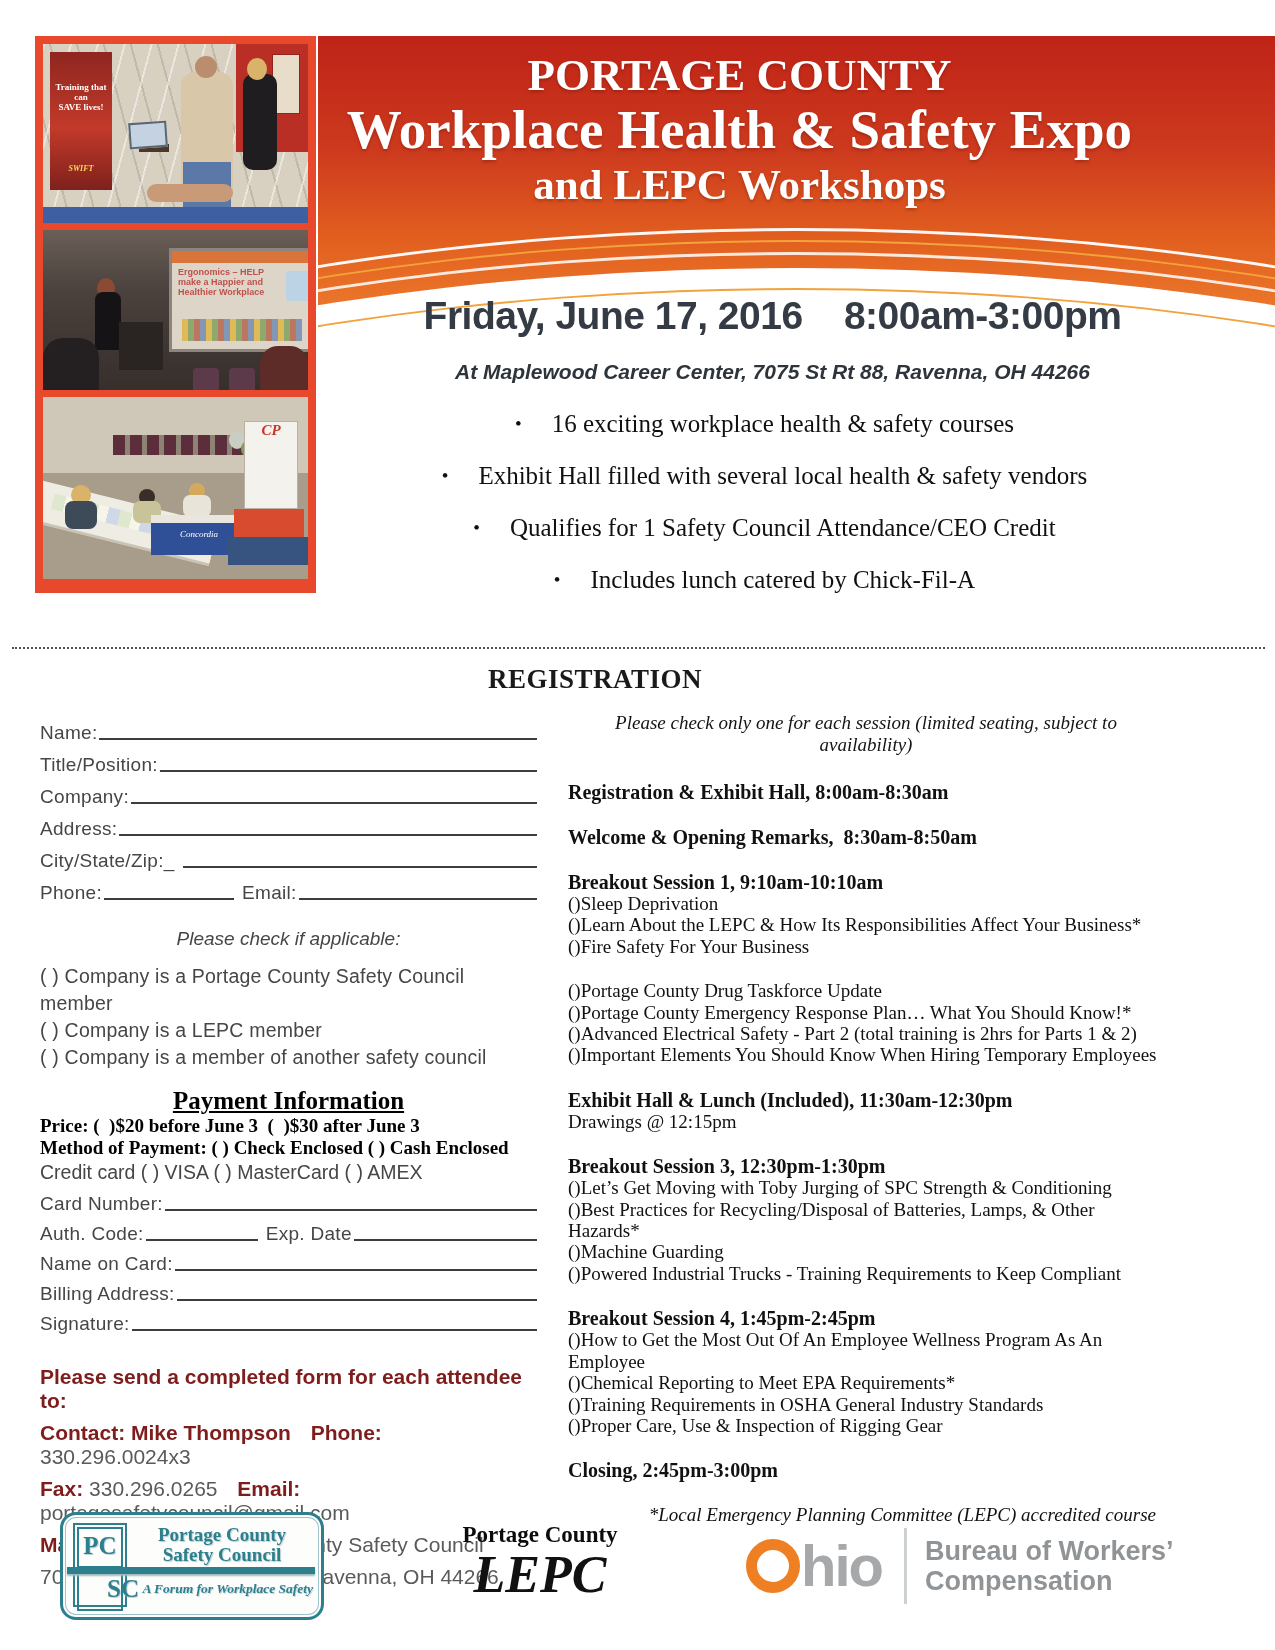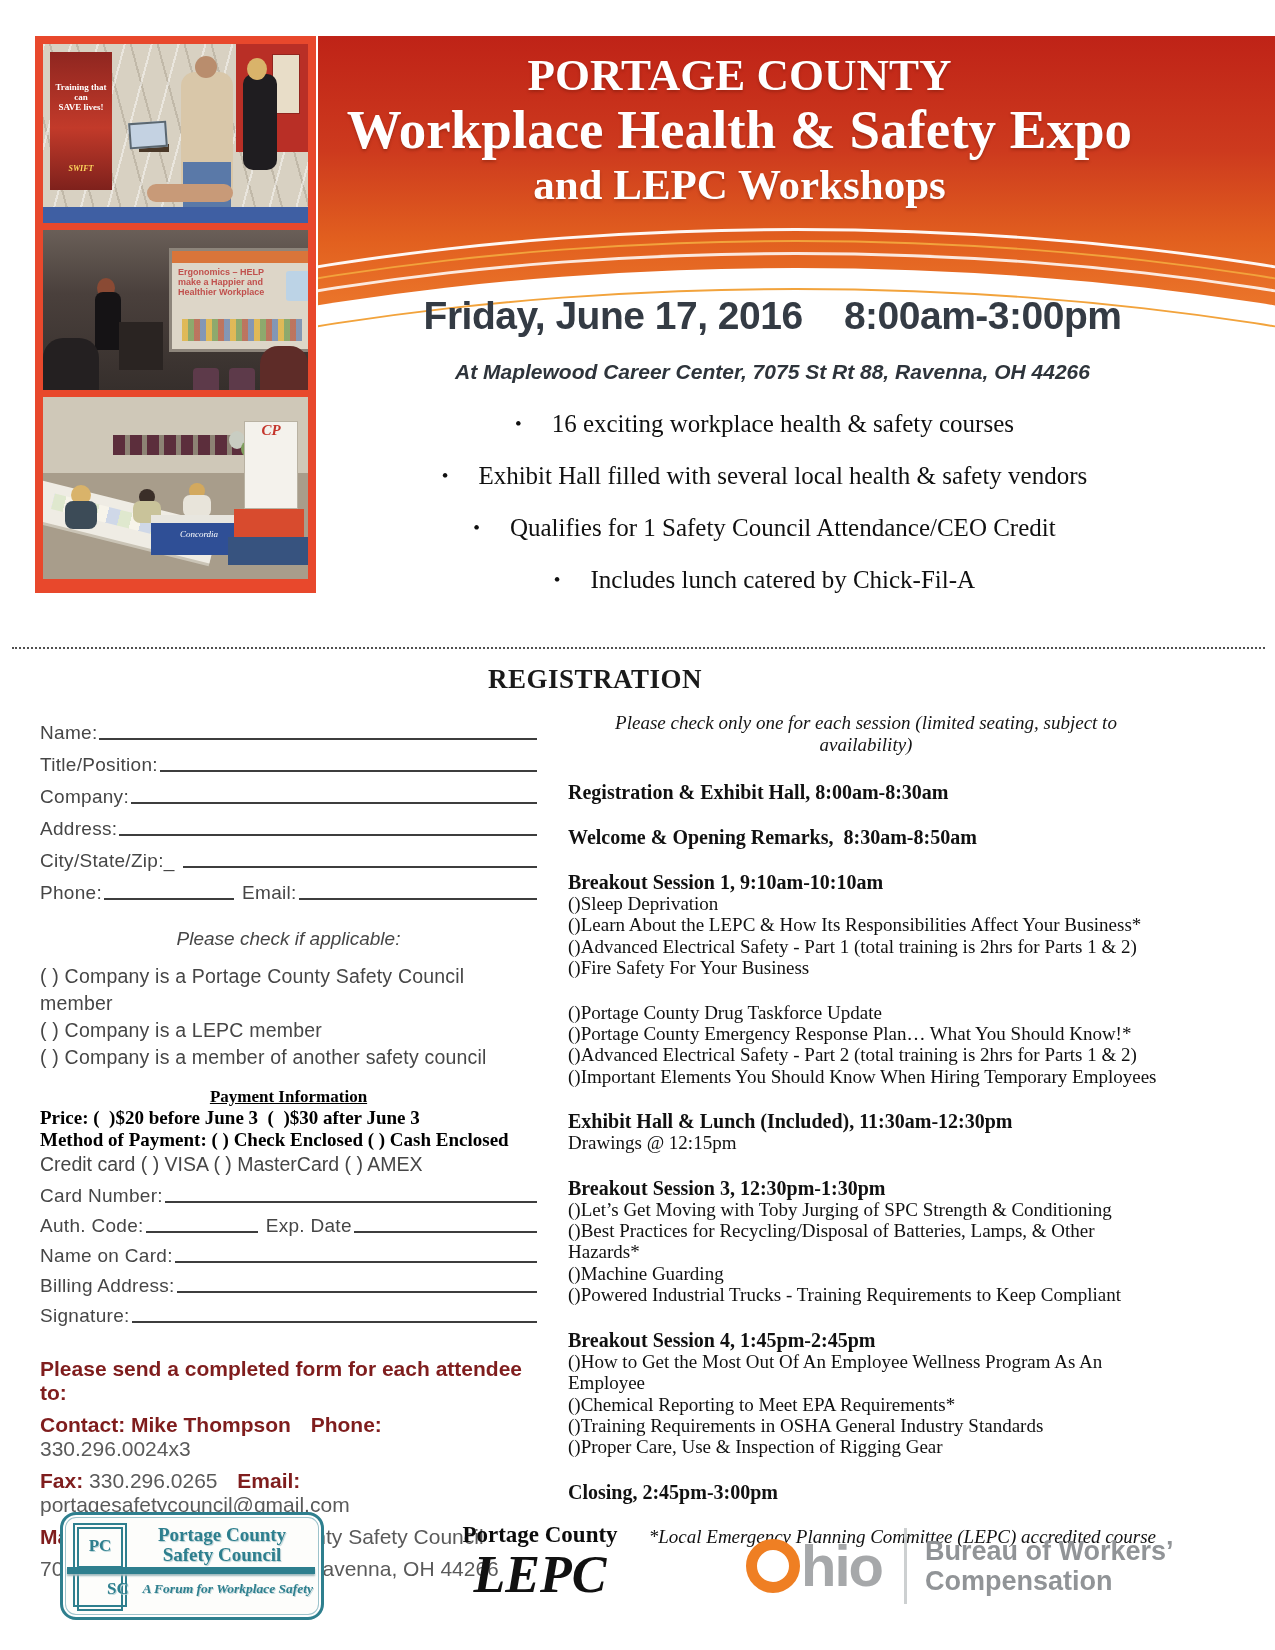--- a/index.html
+++ b/index.html
@@ -98,21 +98,21 @@
   
   .leftcol{position:absolute;left:40px;top:712px;width:497px;font-family:"Liberation Sans",sans-serif;color:#464646;}
   .frow{display:flex;align-items:flex-end;height:32px;font-size:19px;letter-spacing:.3px;}
   .fline{flex:1;border-bottom:2px solid #3d3d3d;margin:0 0 4px 2px;height:1px;}
   .fline.short{flex:none;width:130px;}
   .fline.auth{flex:none;width:112px;}
   .gap8{margin-left:8px;}
   .applicable-head{margin-top:24px;margin-bottom:13px;text-align:center;font-style:italic;font-size:19px;}
   .opt{font-size:19.5px;line-height:27px;letter-spacing:.2px;}
   .pay-head{margin-top:16px;text-align:center;font-family:"Liberation Serif",serif;font-weight:bold;
-            font-size:17px;color:#000;}
+            font-size:25px;color:#000;}
   .pay-head span{text-decoration:underline;}
   .pay-bold{font-family:"Liberation Serif",serif;font-weight:bold;color:#000;font-size:19px;line-height:21.5px;}
   .credit-line{font-size:19.5px;line-height:25px;margin-top:2px;}
   .prow{display:flex;align-items:flex-end;height:30px;font-size:19px;letter-spacing:.3px;}
   .send{margin-top:30px;font-size:21px;color:#3d3d3d;}
   .send .line{margin-bottom:8px;line-height:24px;}
   .send .b{font-weight:bold;color:#7f1d1d;}
   .send .v{color:#5a5a5a;}
   .send .sp{margin-left:14px;}
 
@@ -123,21 +123,21 @@
   .stitle{font-weight:bold;font-size:20px;line-height:22px;}
   .sitem{font-size:19px;line-height:21.4px;}
   .footnote{font-style:italic;font-size:19px;text-align:right;padding-right:8px;margin-top:12px;}
 
   
   .pcsc{position:absolute;left:60px;top:1512px;width:258px;height:102px;border:3px solid #2e7f8e;border-radius:16px;
         box-shadow:inset 0 0 0 2px #fff, inset 0 0 0 3px #9dc3cb;background:#fdfdfb;}
   .pcsc .inner{position:absolute;left:10px;top:8px;right:8px;bottom:8px;}
   .pcsc .sq{position:absolute;left:0;top:0;width:54px;height:84px;border:2px solid #2e7f8e;padding:2px;box-sizing:border-box;}
   .pcsc .cell{border:2px solid #2e7f8e;height:41px;line-height:34px;text-align:center;font-family:"Liberation Serif",serif;
-        font-weight:bold;font-size:17px;color:#2e7f8e;text-shadow:1px 1px 0 #bcd6da;box-sizing:border-box;}
+        font-weight:bold;font-size:25px;color:#2e7f8e;text-shadow:1px 1px 0 #bcd6da;box-sizing:border-box;}
   .pcsc .cell+.cell{margin-top:2px;padding-left:28px;}
   .pcsc .nm{position:absolute;left:58px;top:2px;right:0;text-align:center;font-family:"Liberation Serif",serif;
         font-weight:bold;font-size:19px;line-height:20px;color:#2e7f8e;text-shadow:1px 1px 1px #b5ced2;}
   .pcsc .bar{position:absolute;left:-6px;right:-2px;top:44px;height:7px;background:#2e7f8e;box-shadow:0 2px 2px #9fb9bd;}
   .pcsc .tag{position:absolute;left:58px;right:0;top:58px;text-align:right;font-family:"Liberation Serif",serif;
         font-style:italic;font-weight:bold;font-size:13.5px;color:#2e7f8e;text-shadow:1px 1px 0 #c3d8db;}
 
   .lepc{position:absolute;left:410px;top:1522px;width:260px;text-align:center;}
   .lepc .l1{font-weight:bold;font-size:23px;color:#0c0c0c;}
   .lepc .l2{font-weight:bold;font-style:italic;font-size:52px;line-height:54px;color:#111;}
@@ -327,21 +327,20 @@
     <div class="sblock">
       <div class="stitle">Registration &amp; Exhibit Hall, 8:00am-8:30am</div>
     </div>
     <div class="sblock">
       <div class="stitle">Welcome &amp; Opening Remarks, &nbsp;8:30am-8:50am</div>
     </div>
     <div class="sblock">
       <div class="stitle">Breakout Session 1, 9:10am-10:10am</div>
       <div class="sitem">()Sleep Deprivation</div>
       <div class="sitem">()Learn About the LEPC &amp; How Its Responsibilities Affect Your Business*</div>
-      <div class="sitem">()Advanced Electrical Safety - Part 1 (total training is 2hrs for Parts 1 &amp; 2)</div>
       <div class="sitem">()Fire Safety For Your Business</div>
     </div>
     <div class="sblock">
       <div class="sitem">()Portage County Drug Taskforce Update</div>
       <div class="sitem">()Portage County Emergency Response Plan… What You Should Know!*</div>
       <div class="sitem">()Advanced Electrical Safety - Part 2 (total training is 2hrs for Parts 1 &amp; 2)</div>
       <div class="sitem">()Important Elements You Should Know When Hiring Temporary Employees</div>
     </div>
     <div class="sblock">
       <div class="stitle">Exhibit Hall &amp; Lunch (Included), 11:30am-12:30pm</div>

